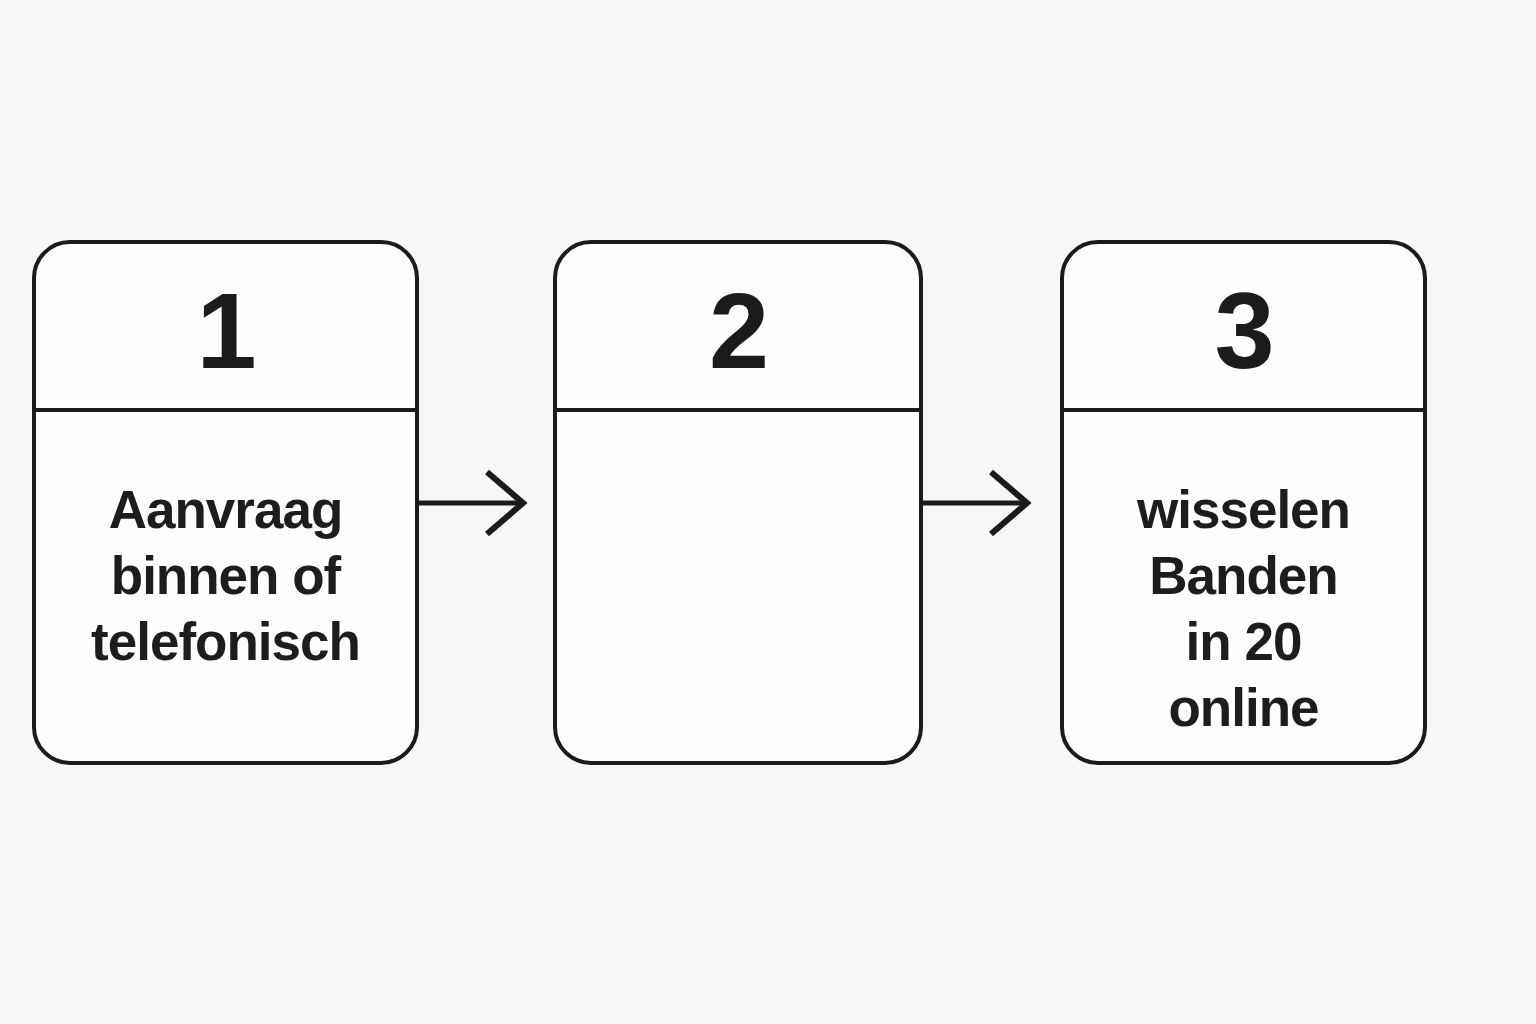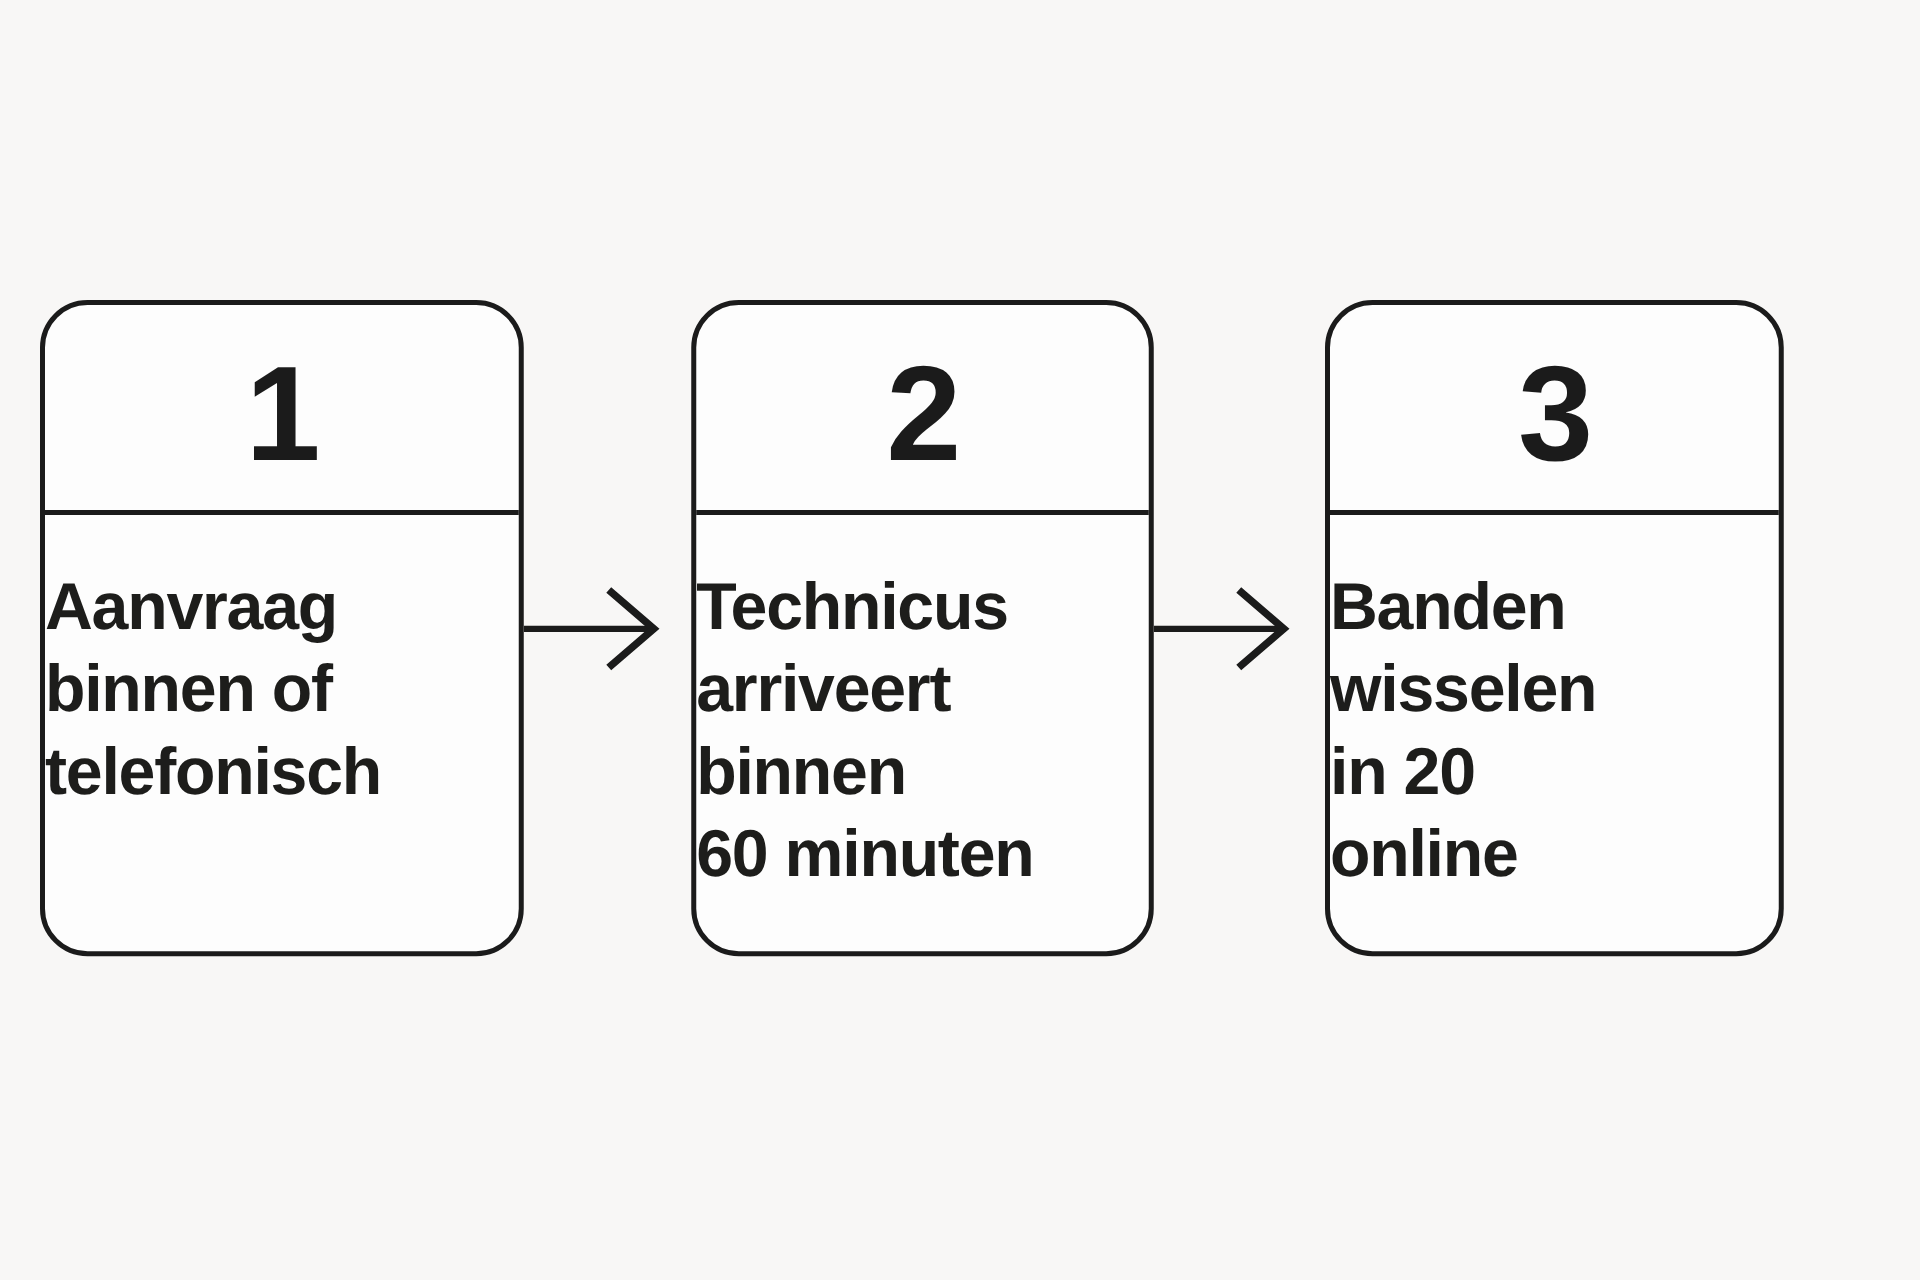--- a/index.html
+++ b/index.html
@@ -42,22 +42,22 @@
     padding-top: 10px;
     color: #1b1b1b;
   }
   .divider {
     height: 0;
     border-top: 4px solid #1b1b1b;
     width: 100%;
   }
   .card-body {
     flex: 1;
-    padding-top: 41px;
-    text-align: left;
+    padding-top: 65px;
+    text-align: center;
   }
   .body-line {
     font-size: 53px;
     line-height: 66px;
     font-weight: 700;
     letter-spacing: -1px;
     color: #1d1d1b;
     white-space: nowrap;
   }
 
@@ -93,41 +93,35 @@
       <line x1="0" y1="35" x2="101" y2="35" stroke="#1b1b1b" stroke-width="5"></line>
       <polyline points="68,4 104,35 68,66" stroke="#1b1b1b" stroke-width="6" fill="none"></polyline>
     </svg>
   </div>
 
   <div class="card card-2">
     <div class="card-header">
       <div class="step-number">2</div>
     </div>
     <div class="divider"></div>
-    <div class="card-body">
-      <div class="body-line">Technicus</div>
-      <div class="body-line">arriveert</div>
-      <div class="body-line">binnen</div>
-      <div class="body-line">60 minuten</div>
-    </div>
   </div>
 
   <div class="arrow arrow-2">
     <svg viewBox="0 0 120 70" fill="none" xmlns="http://www.w3.org/2000/svg">
       <line x1="0" y1="35" x2="101" y2="35" stroke="#1b1b1b" stroke-width="5"></line>
       <polyline points="68,4 104,35 68,66" stroke="#1b1b1b" stroke-width="6" fill="none"></polyline>
     </svg>
   </div>
 
   <div class="card card-3">
     <div class="card-header">
       <div class="step-number">3</div>
     </div>
     <div class="divider"></div>
     <div class="card-body">
+      <div class="body-line">wisselen</div>
       <div class="body-line">Banden</div>
-      <div class="body-line">wisselen</div>
       <div class="body-line">in 20</div>
       <div class="body-line">online</div>
     </div>
   </div>
 
 </div>
 
 </body></html>

